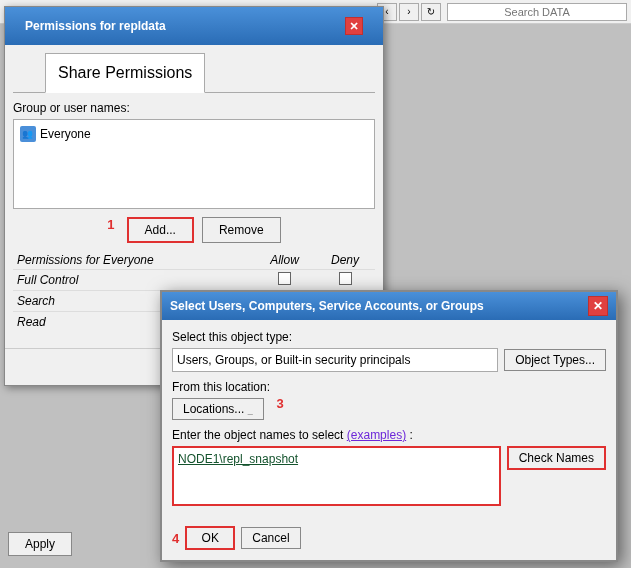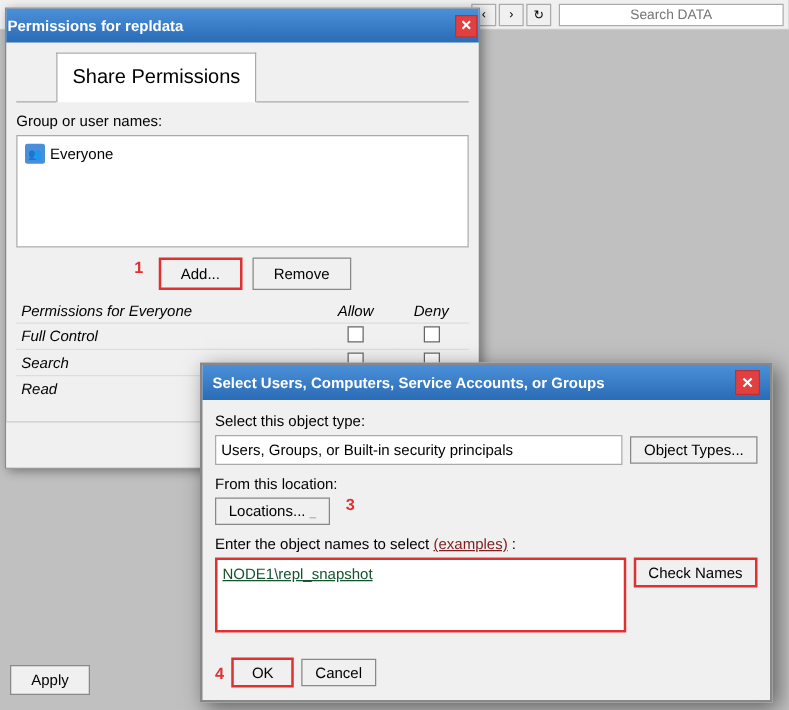--- a/index.html
+++ b/index.html
@@ -60,24 +60,24 @@
       top: 6px;
       left: 4px;
       width: 380px;
       background: #f0f0f0;
       border: 1px solid #888;
       box-shadow: 2px 2px 8px rgba(0,0,0,0.4);
     }
     .dialog-titlebar {
       background: linear-gradient(to bottom, #4a90d9, #2a6cb5);
       color: white;
-      height: 27px;
-      display: flex;
-      align-items: center;
-      padding: 0 1px;
+      height: 38px;
+      display: flex;
+      align-items: center;
+      padding: 0 20px;
       font-size: 12px;
       font-weight: bold;
     }
     .dialog-titlebar-title {
       flex: 1;
     }
     .dialog-close-btn {
       width: 18px;
       height: 18px;
       background: #e04040;
@@ -378,21 +378,21 @@
         <button class="side-btn">
           <span>Locations...</span>
           <span style="font-size:9px; color:#888;">_</span>
         </button>
         <span class="step-num" style="position:absolute; right:-20px; top:-2px; color:#e03030; font-size:13px; font-weight:bold;">3</span>
       </div>
     </div>
 
     <div class="field-label">
       <span>Enter the object names to select</span>
-      <span style="color:#7f1d1d; text-decoration:underline; cursor:pointer;">(examples)</span>
+      <span style="color:#6d28d9; text-decoration:underline; cursor:pointer;">(examples)</span>
       <span>:</span>
     </div>
     <div style="display:flex; gap:6px; margin-bottom:8px;">
       <div class="object-names-box" style="flex:1; position:relative;">
         <div style="color:#14532d; text-decoration:underline; font-size:12px;">NODE1\repl_snapshot</div>
 
       </div>
       <div style="display:flex; flex-direction:column; justify-content:flex-start;">
         <button class="side-btn highlight-border" style="white-space:nowrap;">Check Names</button>
       </div>

